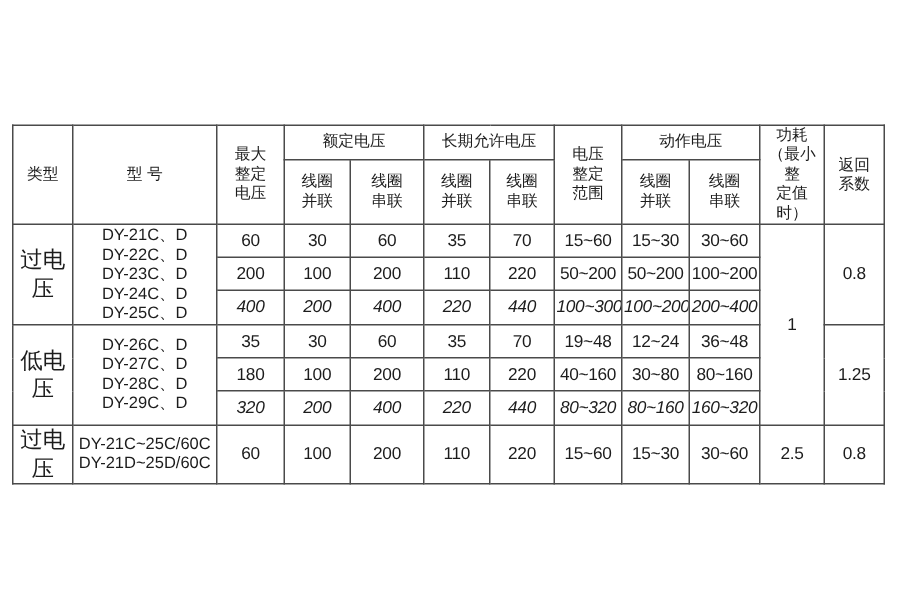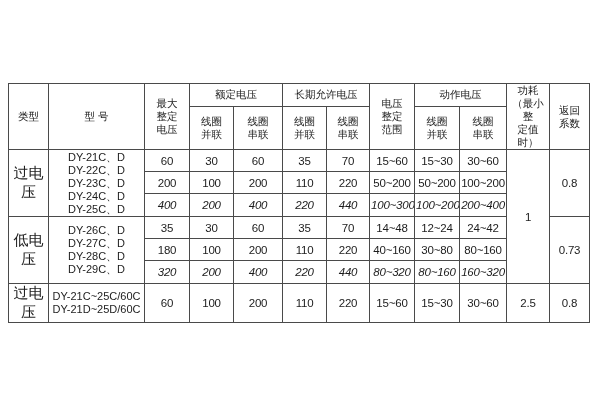--- a/index.html
+++ b/index.html
@@ -137,24 +137,24 @@
           <span class="model-line">DY-26C、D</span>
           <span class="model-line">DY-27C、D</span>
           <span class="model-line">DY-28C、D</span>
           <span class="model-line">DY-29C、D</span>
         </td>
         <td class="num">35</td>
         <td class="num">30</td>
         <td class="num">60</td>
         <td class="num">35</td>
         <td class="num">70</td>
-        <td class="num">14~48</td>
+        <td class="num">19~48</td>
         <td class="num">12~24</td>
-        <td class="num">24~42</td>
-        <td rowspan="3" class="num">0.73</td>
+        <td class="num">36~48</td>
+        <td rowspan="3" class="num">1.25</td>
       </tr>
       <tr class="drow">
         <td class="num">180</td>
         <td class="num">100</td>
         <td class="num">200</td>
         <td class="num">110</td>
         <td class="num">220</td>
         <td class="num">40~160</td>
         <td class="num">30~80</td>
         <td class="num">80~160</td>

